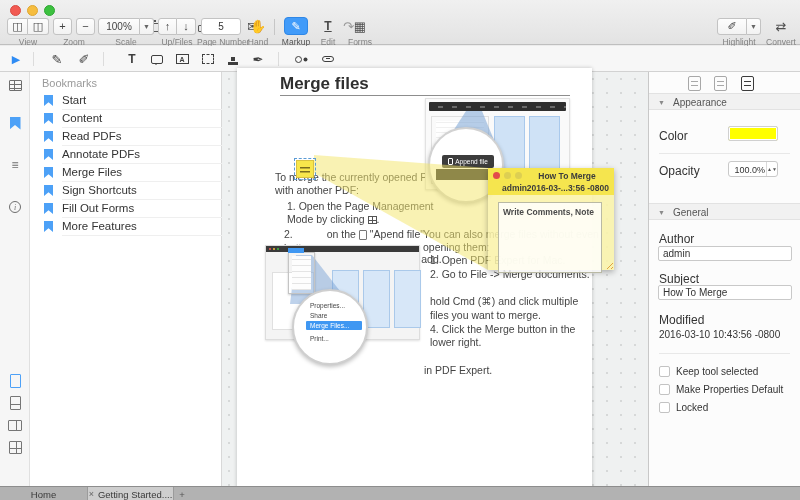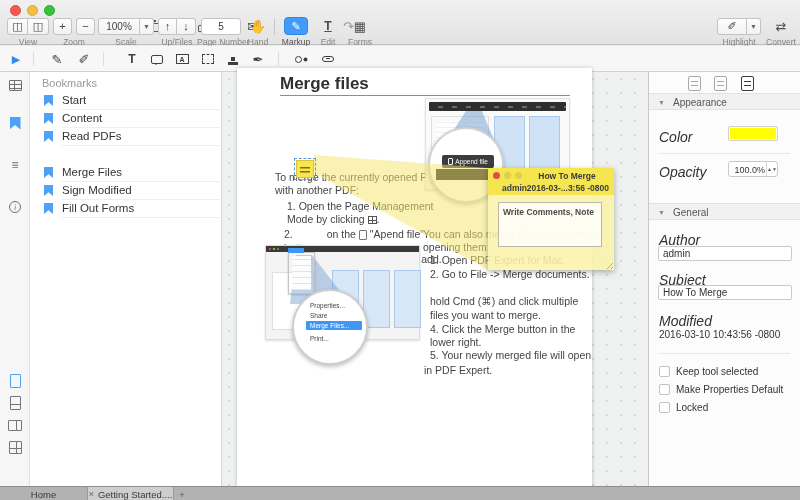--- a/index.html
+++ b/index.html
@@ -153,37 +153,37 @@
     box-shadow:0 2px 6px rgba(0,0,0,.3); }
   .pophead { position:absolute; left:0; top:0; width:100%; height:27px; background:#f5e54e; }
   .popdot { position:absolute; top:4px; width:7px; height:7px; border-radius:50%; }
   .popdot.r { left:5px; background:#e24b4b; }
   .popdot.g1 { left:16px; background:#ddcf52; }
   .popdot.g2 { left:27px; background:#ddcf52; }
   .poptitle { position:absolute; top:3px; left:36px; right:4px; font-size:8.5px; font-weight:bold; color:#3c3c3c; text-align:center;}
   .popauthor { position:absolute; top:15px; left:14px; font-size:8.5px; font-weight:bold; color:#3c3c3c; }
   .popdate { position:absolute; top:15px; right:5px; font-size:8.5px; font-weight:bold; color:#3c3c3c; }
   .popbody { position:absolute; left:0; top:27px; width:100%; height:75px; background:rgba(250,243,170,.88); }
-  .popbox { position:absolute; left:10px; top:7px; width:104px; height:45px; background:rgba(255,255,255,.82);
+  .popbox { position:absolute; left:10px; top:7px; width:104px; height:71px; background:rgba(255,255,255,.82);
     border:1px solid #b9b9a4; font-size:8.5px; font-weight:bold; color:#4a4a4a; padding:4px; }
   .popresize { position:absolute; right:1px; bottom:1px; width:9px; height:9px;
     background:repeating-linear-gradient(135deg,transparent 0 2px,#e0a340 2px 3px);
     clip-path:polygon(100% 0,100% 100%,0 100%); }
 
   
   .rpanel { position:absolute; left:648px; top:0; width:152px; height:414px; background:#fcfcfc;
     border-left:1px solid #c8c8c8; }
   .ptab { position:absolute; top:4px; width:13px; height:15px; border:1.5px solid #a8a8a8; border-radius:2px;
     background-image:repeating-linear-gradient(#a8a8a8 0 1px,transparent 1px 4px); background-clip:content-box; padding:2px;}
   .ptab.active { border-color:#3b3b3b; background-image:repeating-linear-gradient(#3b3b3b 0 1px,transparent 1px 4px); }
   .sechead { position:absolute; left:0; width:100%; height:17px; background:#f1f1f1;
     border-top:1px solid #e2e2e2; border-bottom:1px solid #e2e2e2; font-size:10px; color:#555; }
   .sechead .tri { position:absolute; left:9px; top:5px; font-size:7px; color:#8a8a8a; }
   .sechead .st { position:absolute; left:24px; top:3px; }
-  .plabel { position:absolute; font-size:14px; color:#333;font-style:italic; }
+  .plabel { position:absolute; font-size:12px; color:#333; }
   .swatch { position:absolute; left:79px; width:50px; height:15px; border:1px solid #d0d0d0; border-radius:2px;
     box-shadow:inset 0 0 0 1px #fff; }
   .pdivider { position:absolute; left:10px; right:10px; height:1px; background:#e8e8e8; }
   .stepper { position:absolute; left:79px; width:50px; height:16px; border:1px solid #c9c9c9; border-radius:3px;
     background:#fff; font-size:9px; color:#333; }
   .stepper .sval { position:absolute; left:0; top:3px; width:36px; text-align:right; }
   .stepper .sarr { position:absolute; right:0; top:0; width:11px; height:100%; border-left:1px solid #d9d9d9;
     font-size:5px; color:#555; display:flex; flex-direction:column; align-items:center; justify-content:center; line-height:4px;}
   .pinput { position:absolute; left:9px; width:134px; height:15px; border:1px solid #c9c9c9; border-radius:2px;
     background:#fff; font-size:10px; color:#333; padding:0 4px; font-family:inherit; }
@@ -385,31 +385,39 @@
         <span class="bml">Start</span>
       </div>
     <div class="bmrow" style="top:38px">
         <span class="pennant"></span>
         <span class="bml">Content</span>
       </div>
     <div class="bmrow" style="top:56px">
         <span class="pennant"></span>
         <span class="bml">Read PDFs</span>
       </div>
+    <div class="bmrow" style="top:74px">
+        <span class="pennant"></span>
+        <span class="bml">Annotate PDFs</span>
+      </div>
     <div class="bmrow" style="top:92px">
         <span class="pennant"></span>
         <span class="bml">Merge Files</span>
       </div>
     <div class="bmrow" style="top:110px">
         <span class="pennant"></span>
-        <span class="bml">Sign Modified</span>
+        <span class="bml">Sign Shortcuts</span>
       </div>
     <div class="bmrow" style="top:128px">
         <span class="pennant"></span>
         <span class="bml">Fill Out Forms</span>
+      </div>
+    <div class="bmrow" style="top:146px">
+        <span class="pennant"></span>
+        <span class="bml">More Features</span>
       </div>
   </div>
 
   <div class="canvas">
     <div class="pdfpage">
       <div class="ph1">Merge files</div>
       <div class="prule"></div>
 
       <div class="ln" style="left:38px; top:103px">To merge the currently opened PDF</div>
       <div class="ln" style="left:38px; top:116px">with another PDF:</div>
@@ -420,21 +428,20 @@
       <div class="ln" style="left:50px; top:185px">3. Select the file you want to add.</div>
 
       <div class="ln" style="left:186px; top:160px">You can also merge files without even</div>
       <div class="ln" style="left:186px; top:173px">opening them:</div>
       <div class="ln" style="left:193px; top:186px">1. Open PDF Expert for Mac.</div>
       <div class="ln" style="left:193px; top:200px">2. Go to File -&gt; Merge documents.</div>
       <div class="ln" style="left:193px; top:227px">hold Cmd (⌘) and click multiple</div>
       <div class="ln" style="left:193px; top:241px">files you want to merge.</div>
       <div class="ln" style="left:193px; top:255px">4. Click the Merge button in the</div>
       <div class="ln" style="left:193px; top:268px">lower right.</div>
-      <div class="ln" style="left:193px; top:281px">5. Your newly merged file will open</div>
       <div class="ln" style="left:187px; top:296px">in PDF Expert.</div>
 
       <div class="shot1">
         <div class="s1bar"></div>
         <div class="s1page"></div>
         <div class="s1p2" style="left:68px"></div>
         <div class="s1p2" style="left:103px"></div>
         <div class="s1beam"></div>
         <div class="s1circle">
           <div class="s1band"></div>

